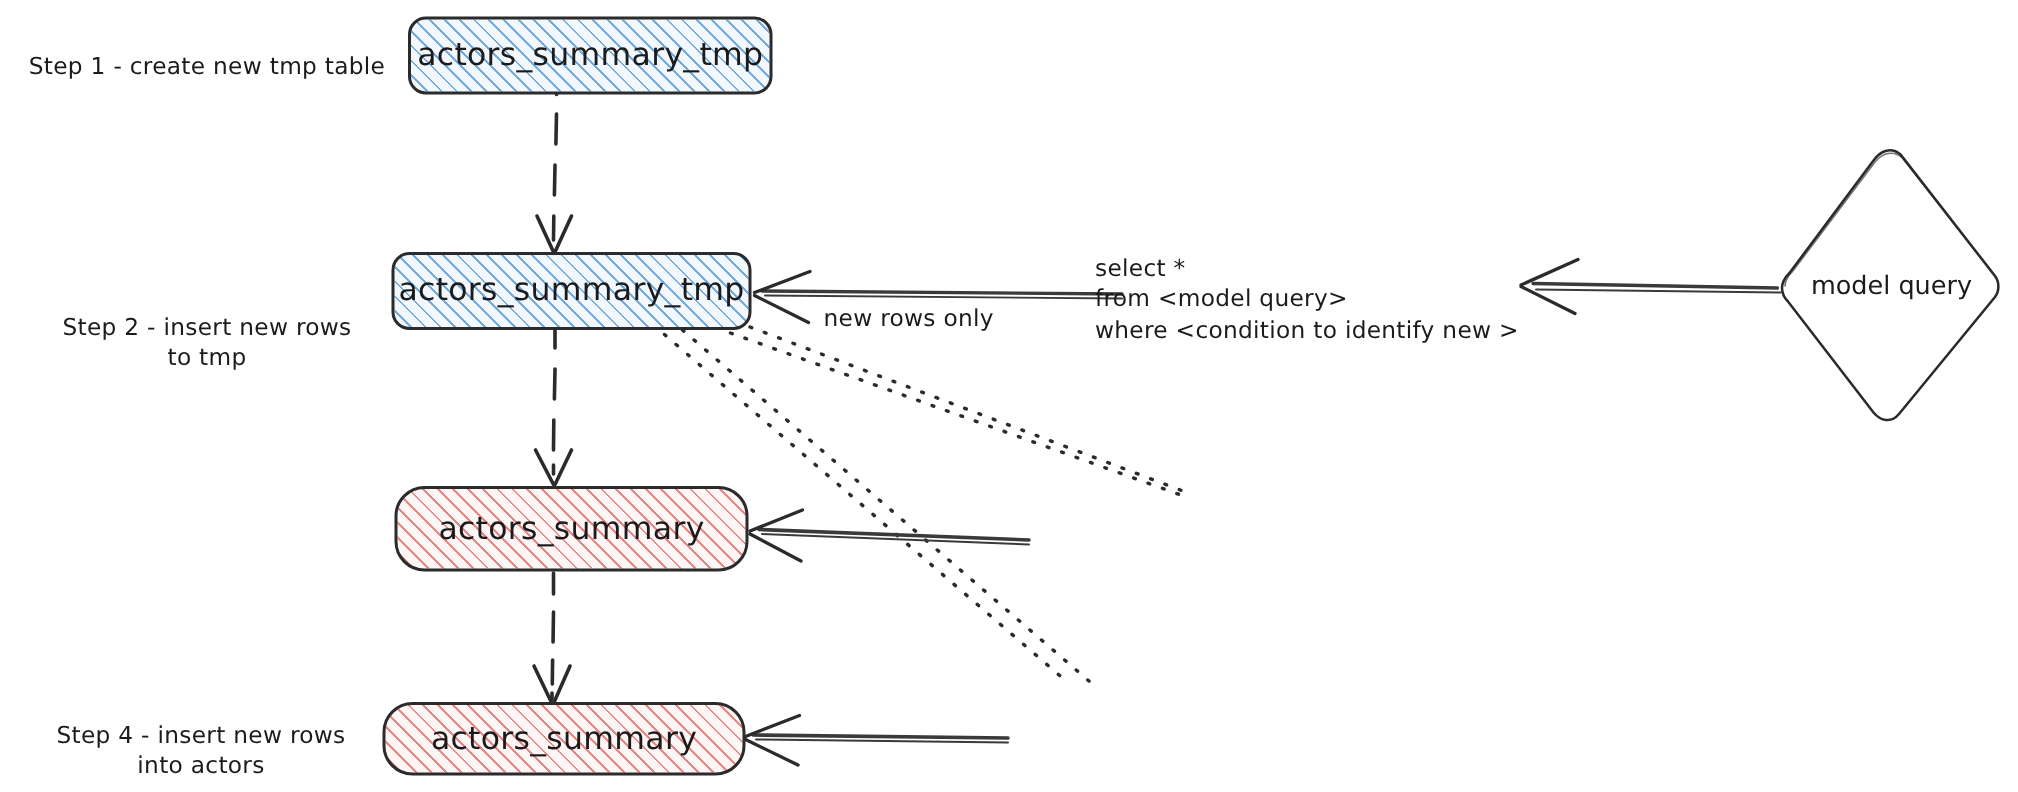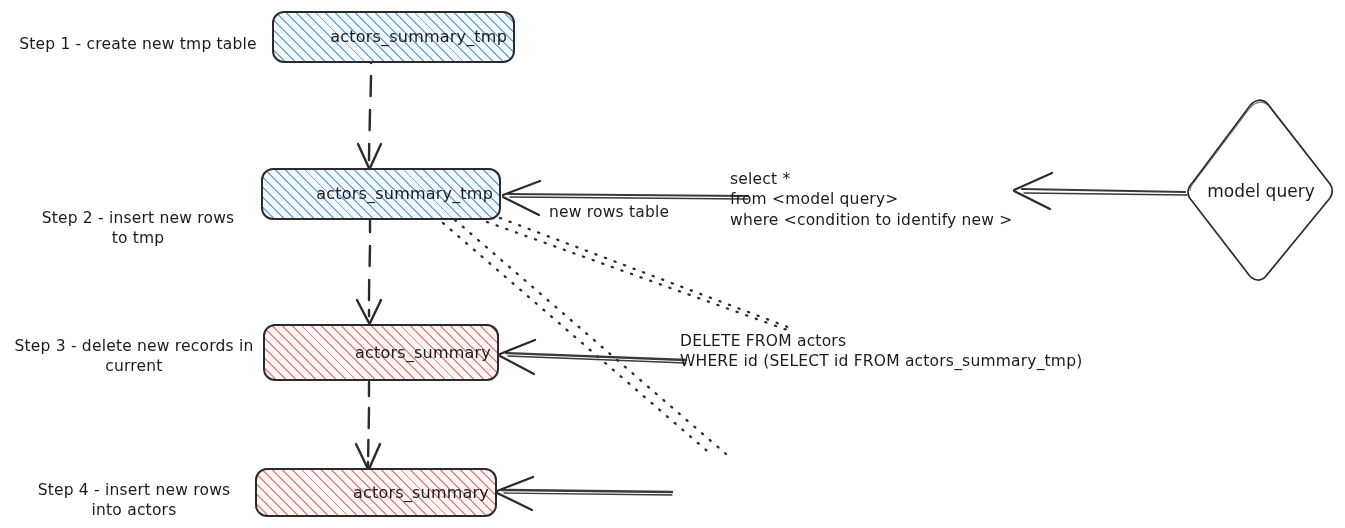--- a/index.html
+++ b/index.html
@@ -39,22 +39,22 @@
     white-space: pre;
     line-height: 1.32;
     letter-spacing: 0.2px;
   }
   .step-label {
     font-size: 15.5px;
     text-align: center;
     width: 260px;
   }
   .node-label {
-    font-size: 16px;
-    text-align: right;
+    font-size: 21px;
+    text-align: center;
     width: 100%;
   }
   .annot {
     font-size: 15.5px;
     text-align: left;
   }
   
   .node-box {
     position: absolute;
     box-sizing: border-box;
@@ -74,20 +74,21 @@
         rgba(255,255,255,0) 7px);
   }
   .node-red {
     background-color: #fef5f5;
     background-image: repeating-linear-gradient(
         45deg,
         rgba(228,118,118,0.85) 0px,
         rgba(228,118,118,0.85) 1.3px,
         rgba(255,255,255,0) 1.3px,
         rgba(255,255,255,0) 7px);
+    border-radius: 20px;
   }
   .node-label-wrap {
     position: relative;
     z-index: 3;
     padding: 0 6px;
   }
   .diamond {
     position: absolute;
     display: flex;
     align-items: center;
@@ -181,39 +182,35 @@
     <span class="txt node-label node-label-wrap" style="position:relative; left:auto; top:auto;">actors_summary_tmp</span>
   </div>
 
   <div class="txt step-label" style="left:8px; top:172px;margin-top:32px;">Step 2 - insert new rows
 to tmp</div>
 
   <div class="node-box node-blue" style="left:261px; top:164px; width:240px; height:52px;">
     <span class="txt node-label node-label-wrap" style="position:relative; left:auto; top:auto;">actors_summary_tmp</span>
   </div>
 
-  <div class="txt annot" style="left:549px; top:198px; width:130px;">new rows table</div>
+  <div class="txt annot" style="left:549px; top:198px; width:130px;">new rows only</div>
 
   <div class="txt annot" style="left:730px; top:165px; width:294px;">select *
 from &lt;model query&gt;
 where &lt;condition to identify new &gt;</div>
 
   <div class="diamond" style="left:1188px; top:94px; width:146px; height:186px;">
     <span class="diamond-label">model query</span>
   </div>
 
-  <div class="txt step-label" style="left:4px; top:332px;">Step 3 - delete new records in
-current</div>
 
   <div class="node-box node-red" style="left:263px; top:320px; width:236px; height:57px;">
     <span class="txt node-label node-label-wrap" style="position:relative; left:auto; top:auto;">actors_summary</span>
   </div>
 
-  <div class="txt annot" style="left:680px; top:327px; width:420px;">DELETE FROM actors
-WHERE id (SELECT id FROM actors_summary_tmp)</div>
 
   <div class="txt step-label" style="left:4px; top:476px;">Step 4 - insert new rows
 into actors</div>
 
   <div class="node-box node-red" style="left:255px; top:464px; width:242px; height:49px;">
     <span class="txt node-label node-label-wrap" style="position:relative; left:auto; top:auto;">actors_summary</span>
   </div>
 
 
 </div>

